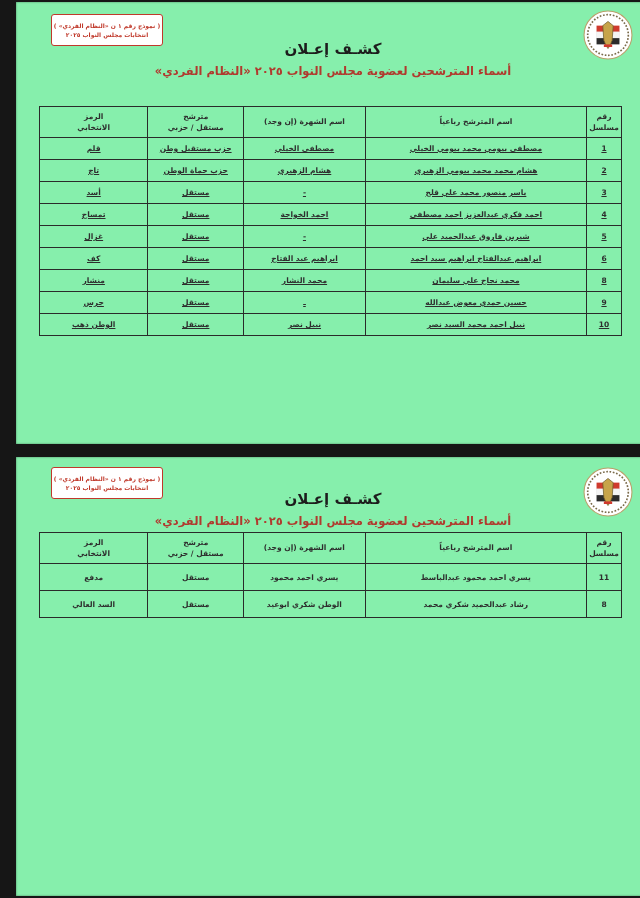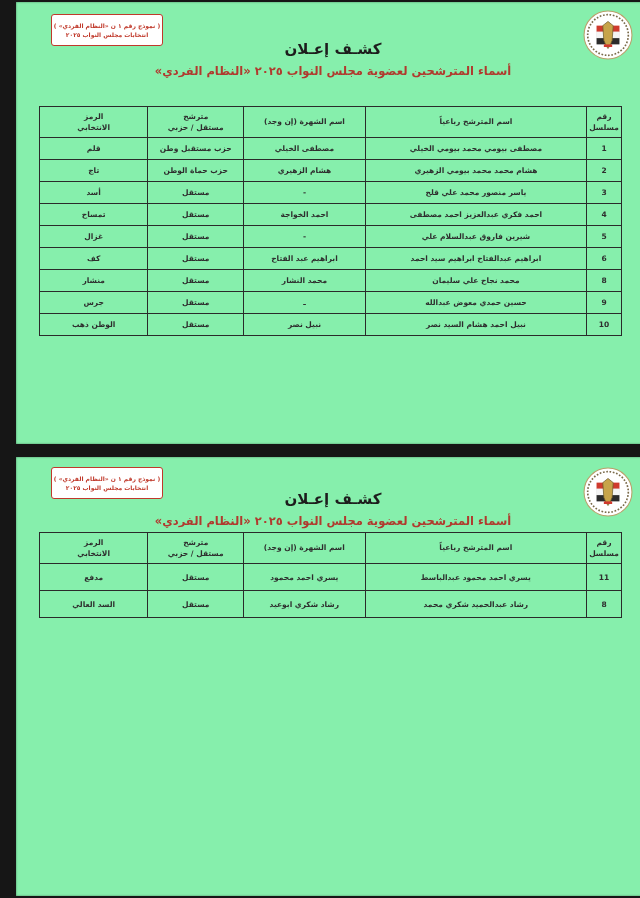--- a/index.html
+++ b/index.html
@@ -65,21 +65,21 @@
   #page1 .dtable{top:104px;}
   #page2 .dtable{top:75px;}
   .drow{display:table-row;}
   .dcell{
     display:table-cell;border:1px solid #2a2a2a;
     vertical-align:middle;text-align:center;
     font-size:7.5px;font-weight:bold;
     padding:0 2px;
   }
   .hrow .dcell{height:30px;line-height:1.5;}
-  #page1 .body-row .dcell{height:21px;}
+  #page1 .body-row .dcell{height:21px;text-decoration:underline;}
   #page2 .body-row .dcell{height:26px;text-align:center;}
   .c-no{width:30px;}
   .c-name{width:223px;margin-top:8px;}
   .c-nick{width:120px;}
   .c-party{width:93px;margin-top:48px;}
   .c-symbol{width:106px;}
 </style>
 </head>
 <body>
 
@@ -162,21 +162,21 @@
         <div class="drow body-row">
           <div class="dcell c-no">4</div>
           <div class="dcell c-name">احمد فكري عبدالعزيز احمد مصطفى</div>
           <div class="dcell c-nick">احمد الخواجة</div>
           <div class="dcell c-party">مستقل</div>
           <div class="dcell c-symbol">تمساح</div>
         </div>
 
         <div class="drow body-row">
           <div class="dcell c-no">5</div>
-          <div class="dcell c-name">شيرين فاروق عبدالسلام علي</div>
+          <div class="dcell c-name">شيرين فاروق عبدالحميد علي</div>
           <div class="dcell c-nick">-</div>
           <div class="dcell c-party">مستقل</div>
           <div class="dcell c-symbol">غزال</div>
         </div>
 
         <div class="drow body-row">
           <div class="dcell c-no">6</div>
           <div class="dcell c-name">ابراهيم عبدالفتاح ابراهيم سيد احمد</div>
           <div class="dcell c-nick">ابراهيم عبد الفتاح</div>
           <div class="dcell c-party">مستقل</div>
@@ -194,21 +194,21 @@
         <div class="drow body-row">
           <div class="dcell c-no">9</div>
           <div class="dcell c-name">حسين حمدي معوض عبدالله</div>
           <div class="dcell c-nick">ـ</div>
           <div class="dcell c-party">مستقل</div>
           <div class="dcell c-symbol">جرس</div>
         </div>
 
         <div class="drow body-row">
           <div class="dcell c-no">10</div>
-          <div class="dcell c-name">نبيل احمد هشام السيد نصر</div>
+          <div class="dcell c-name">نبيل احمد محمد السيد نصر</div>
           <div class="dcell c-nick">نبيل نصر</div>
           <div class="dcell c-party">مستقل</div>
           <div class="dcell c-symbol">الوطن ذهب</div>
         </div>
       </div>
   </div>
 </section>
 
 <section class="page" id="page2">
 
@@ -266,19 +266,19 @@
           <div class="dcell c-no">11</div>
           <div class="dcell c-name">يسري احمد محمود عبدالباسط</div>
           <div class="dcell c-nick">يسري احمد محمود</div>
           <div class="dcell c-party">مستقل</div>
           <div class="dcell c-symbol">مدفع</div>
         </div>
 
         <div class="drow body-row">
           <div class="dcell c-no">8</div>
           <div class="dcell c-name">رشاد عبدالحميد شكري محمد</div>
-          <div class="dcell c-nick">رشاد شكري ابوعيد</div>
+          <div class="dcell c-nick">الوطن شكري ابوعيد</div>
           <div class="dcell c-party">مستقل</div>
           <div class="dcell c-symbol">السد العالي</div>
         </div>
       </div>
   </div>
 </section>
 
 </body></html>

